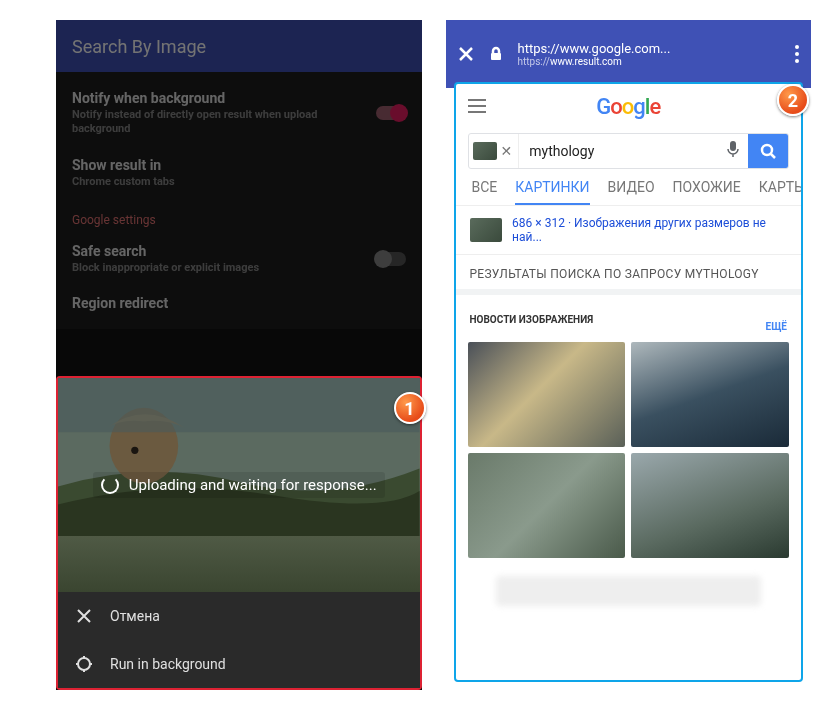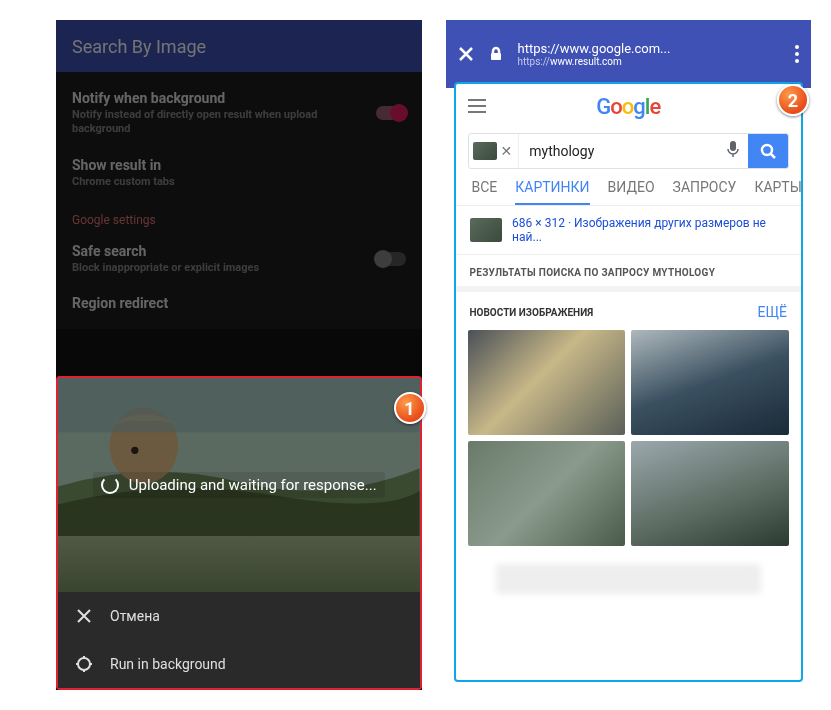--- a/index.html
+++ b/index.html
@@ -63,25 +63,25 @@
   .search-btn svg { width: 16px; height: 16px; stroke: #fff; fill: none; stroke-width: 2.5; }
 
   .tabs { display: flex; gap: 18px; padding: 10px 16px 0; font-size: 14px; color: #777; border-bottom: 1px solid #eee; }
   .tab { padding-bottom: 8px; cursor: pointer; }
   .tab.active { color: #4285F4; border-bottom: 2px solid #4285F4; }
 
   .size-row { display: flex; align-items: center; gap: 10px; padding: 10px 14px; border-bottom: 1px solid #eee; }
   .size-row .th { width: 34px; height: 24px; background: linear-gradient(135deg, #5a6b5c, #3a4a3c); border-radius: 2px; }
   .size-row .txt { font-size: 12px; color: #1d4ed8; }
 
-  .section-label { font-size: 10px; font-weight: bold; color: #555; padding: 12px 14px 8px; letter-spacing: 0.3px; }
+  .section-label { font-size: 12px; font-weight: normal; color: #555; padding: 12px 14px 8px; letter-spacing: 0.3px; }
   .section-bar { background: #f1f3f4; height: 6px; }
   .similar-header { display: flex; justify-content: space-between; align-items: center; padding: 12px 14px 10px; }
   .similar-header .lbl { font-size: 10px; font-weight: bold; color: #333; }
-  .similar-header .more { font-size: 14px; font-weight: normal; color: #4285F4; }
+  .similar-header .more { font-size: 10px; font-weight: bold; color: #4285F4; margin-top: 14px; }
 
   .grid { display: grid; grid-template-columns: 1fr 1fr; gap: 6px; padding: 0 12px; }
   .grid .cell { height: 105px; border-radius: 2px; }
   .c1 { background: linear-gradient(135deg, #4a5058 0%, #c8b888 45%, #5a6058 100%); }
   .c2 { background: linear-gradient(160deg, #aeb8bc 0%, #3a5060 50%, #1a2a38 100%); }
   .c3 { background: linear-gradient(135deg, #6a7a6a 0%, #8a9a8c 50%, #4a5a4a 100%); }
   .c4 { background: linear-gradient(160deg, #9aa8ac 0%, #5a6a60 60%, #2a3a30 100%); }
 
   .blur-row { height: 30px; margin: 18px 40px 0; background: #eee; border-radius: 4px; filter: blur(3px); }
 </style>
@@ -210,21 +210,21 @@
               <circle cx="7" cy="7" r="5"></circle>
               <path d="M11 11 L15 15"></path>
             </svg>
         </div>
       </div>
 
       <div class="tabs">
         <div class="tab">ВСЕ</div>
         <div class="tab active">КАРТИНКИ</div>
         <div class="tab">ВИДЕО</div>
-        <div class="tab">ЗАПРОСУ</div>
+        <div class="tab">ПОХОЖИЕ</div>
         <div class="tab">КАРТЫ</div>
         <div class="tab">П</div>
       </div>
 
       <div class="size-row">
         <div class="th"></div>
         <div class="txt">686 × 312 · Изображения других размеров не най...</div>
       </div>
 
       <div class="section-label">РЕЗУЛЬТАТЫ ПОИСКА ПО ЗАПРОСУ MYTHOLOGY</div>

